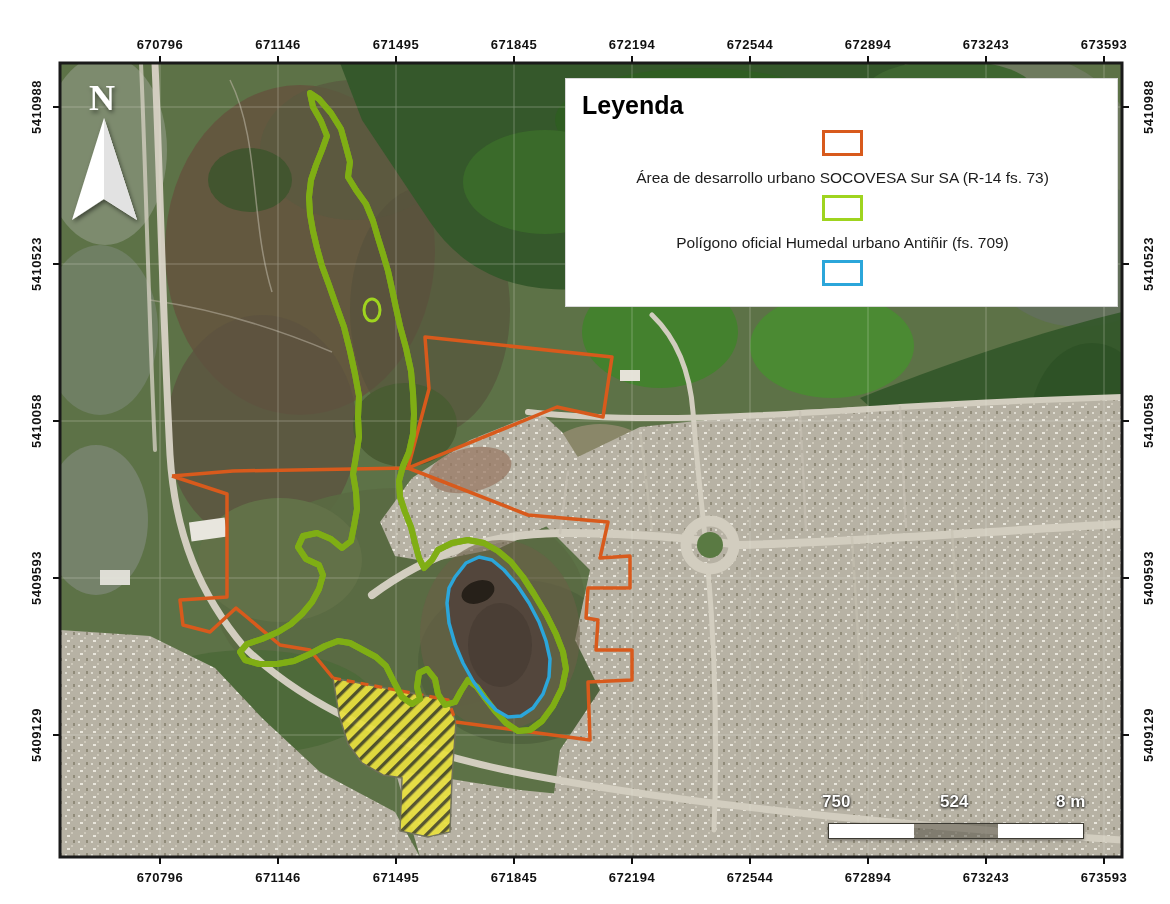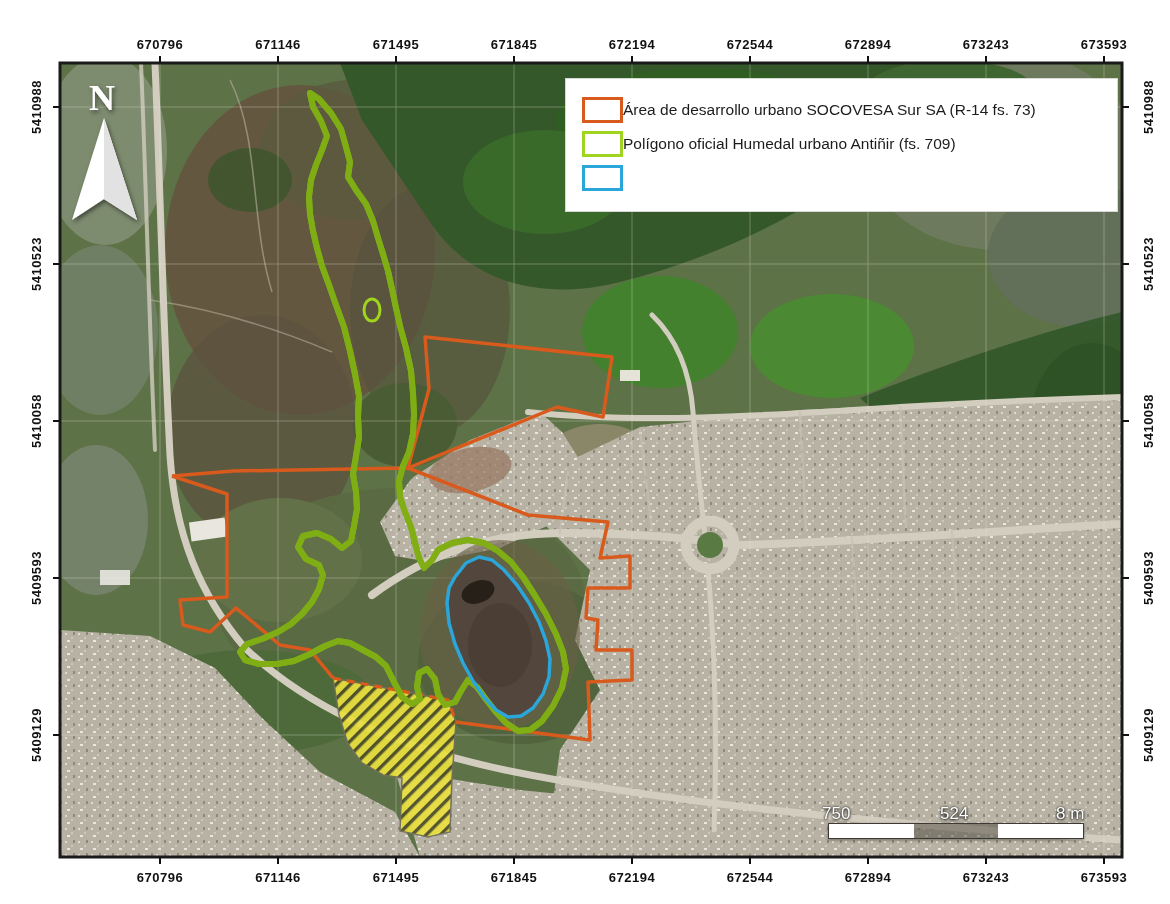--- a/index.html
+++ b/index.html
@@ -7,26 +7,26 @@
         font-family:"Liberation Sans",sans-serif;}
   svg{position:absolute;left:0;top:0;}
   
   .ax{position:absolute;font-size:13px;font-weight:bold;color:#111;transform:translate(-50%,-50%);
       white-space:nowrap;letter-spacing:0.5px;}
   .ax.rot{transform:translate(-50%,-50%) rotate(-90deg);}
   
   #legend{position:absolute;left:565px;top:78px;width:553px;background:#ffffff;
           border:1px solid #d8d8d8;box-sizing:border-box;padding:10px 14px 12px 16px;z-index:5;}
   #legend h1{margin:2px 0 10px 0;font-size:25px;color:#000;}
-  .lrow{display:flex;align-items:center;margin:8px 0;}
+  .lrow{display:flex;align-items:center;margin:8px 0;gap:13px;flex-direction:column;}
   .sw{width:41px;height:26px;box-sizing:border-box;background:#fff;flex:0 0 auto;}
   .llabel{font-size:15.5px;color:#1c1c1c;white-space:nowrap;}
   
   #scalebar{position:absolute;left:828px;top:792px;width:258px;height:52px;z-index:4;}
-  #scalebar .slabel{position:absolute;top:12px;color:#fff;font-weight:normal;font-size:17px;
+  #scalebar .slabel{position:absolute;top:0;color:#fff;font-weight:bold;font-size:17px;
       text-shadow:0 1px 3px rgba(0,0,0,0.95),0 0 2px rgba(0,0,0,0.8);text-align:right;}
   #sb-rect{position:absolute;left:0;top:31px;width:254px;height:14px;border:1px solid #3c3a32;
       display:flex;box-shadow:0 1px 3px rgba(0,0,0,0.4);}
   #sb-rect .seg{height:100%;}
 </style>
 </head>
 <body>
 
 <div id="page">
 
@@ -222,20 +222,21 @@
       <span class="ax rot" style="left: 1148px; top: 264px;">5410523</span>
       <span class="ax rot" style="left: 36px; top: 421px;">5410058</span>
       <span class="ax rot" style="left: 1148px; top: 421px;">5410058</span>
       <span class="ax rot" style="left: 36px; top: 578px;">5409593</span>
       <span class="ax rot" style="left: 1148px; top: 578px;">5409593</span>
       <span class="ax rot" style="left: 36px; top: 735px;">5409129</span>
       <span class="ax rot" style="left: 1148px; top: 735px;">5409129</span>
     </div>
 
 <div id="legend">
+  <h1>Leyenda</h1>
   <div class="lrow">
     <div class="sw" style="border: 3px solid rgb(216, 90, 28);"></div>
     <div class="llabel">Área de desarrollo urbano SOCOVESA Sur SA  (R-14 fs. 73)</div>
   </div>
   <div class="lrow">
     <div class="sw" style="border: 3px solid rgb(159, 212, 31);"></div>
     <div class="llabel">Polígono oficial Humedal urbano Antiñir (fs. 709)</div>
   </div>
   <div class="lrow">
     <div class="sw" style="border: 3px solid rgb(43, 166, 218);"></div>

